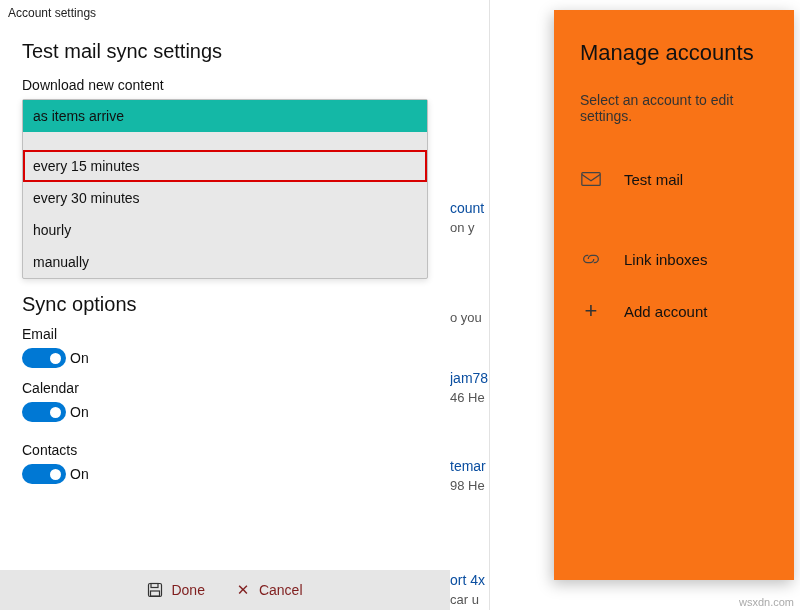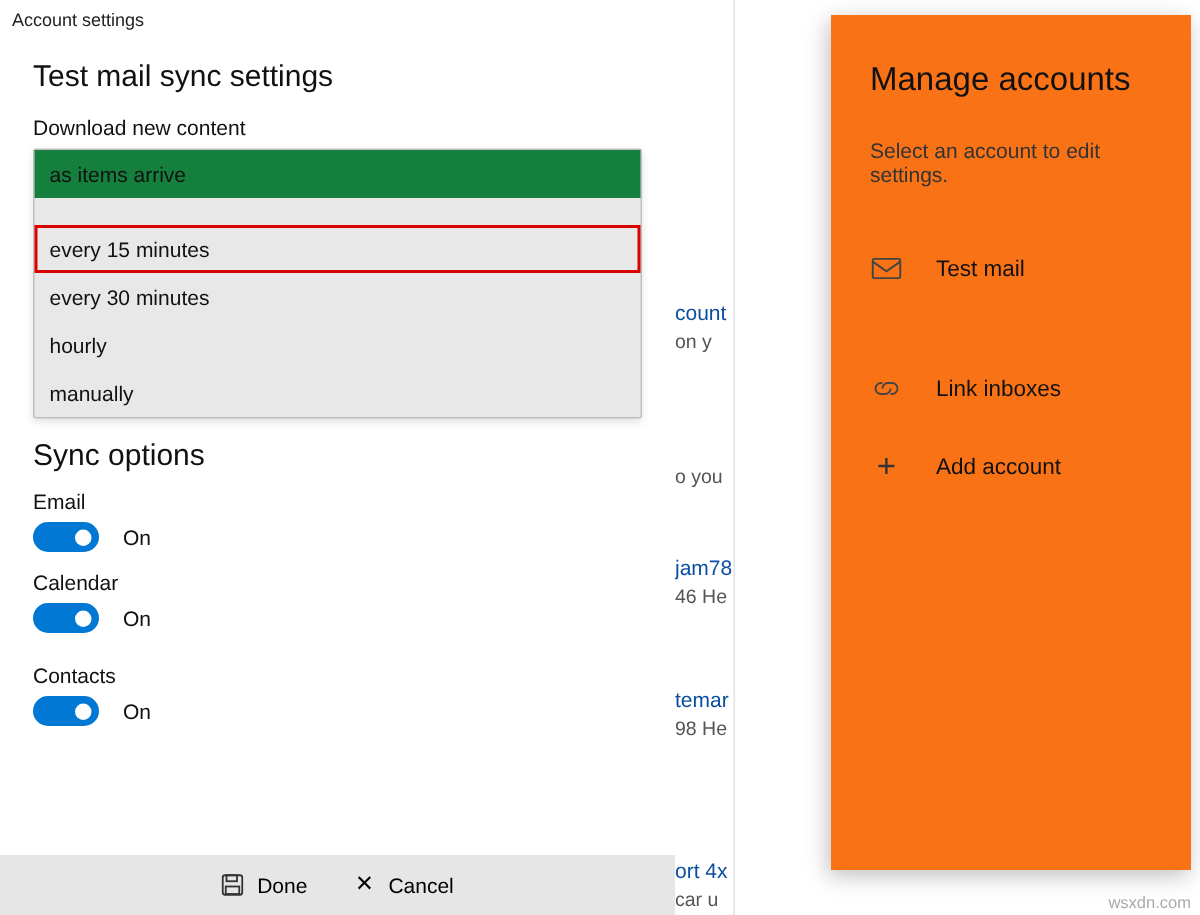--- a/index.html
+++ b/index.html
@@ -6,32 +6,32 @@
     body { width: 800px; height: 610px; background: #fff; position: relative; overflow: hidden; }
 
     
     .settings-panel { position: absolute; left: 0; top: 0; width: 450px; height: 610px; background: #fff; }
     .panel-header { font-size: 12px; color: #222; padding: 6px 8px; border-bottom: 0; }
     .panel-body { padding: 14px 22px 0 22px; }
     .main-title { font-size: 20px; font-weight: 400; color: #111; margin-bottom: 14px; }
     .field-label { font-size: 14px; color: #111; margin-bottom: 6px; display: block; margin-top: 4px; }
     .dropdown-list { border: 1px solid #bfbfbf; border-radius: 2px; width: 406px; background: #e8e8e8; box-shadow: 0 2px 6px rgba(0,0,0,.12); }
     .dropdown-item { padding: 8px 10px; font-size: 14px; color: #111; cursor: pointer; }
-    .dropdown-item.selected { background: #15803d; }
+    .dropdown-item.selected { background: #14b8a6; }
     .dropdown-item.highlighted { outline: 2px solid #d80000; outline-offset: -2px; margin-top: 18px; }
 
     .section-title { font-size: 20px; font-weight: 400; color: #111; margin-top: 14px; margin-bottom: 10px; }
     .toggle-row { margin-bottom: 8px; margin-top:6px;}
-    .toggle { display: flex; align-items: center; gap: 16px; }
+    .toggle { display: flex; align-items: center; gap: 4px; }
     .toggle-track { width: 44px; height: 20px; border-radius: 10px; background: #0078d4; position: relative; cursor: pointer; }
     .toggle-thumb { width: 11px; height: 11px; border-radius: 50%; background: #fff; position: absolute; top: 4.5px; right: 5px; }
     .toggle-state { font-size: 14px; color: #111; }
 
     .footer { position: absolute; left: 0; bottom: 0; width: 450px; height: 40px; background: #e6e6e6; display: flex; align-items: center; justify-content: center; gap: 30px; }
-    .footer-btn { display: flex; align-items: center; gap: 8px; font-size: 14px; color: #000000; background: none; border: none; cursor: pointer; }
+    .footer-btn { display: flex; align-items: center; gap: 8px; font-size: 14px; color: #7f1d1d; background: none; border: none; cursor: pointer; }
     .footer-btn svg, .footer-btn .x { width:16px; height:16px; }
     .x { font-size:15px; line-height:16px; }
 
     
     .mid-col { position: absolute; left: 450px; top: 0; width: 40px; height: 610px; background: #fff; }
     .mid-line { position:absolute; right:0; top:0; bottom:0; border-right:1px solid #e2e2e2;}
     .frag { position: absolute; left: 0; font-size: 14px; color: #0a4ea0; white-space: nowrap; }
     .frag.sub { color: #555; font-size: 13px; }
 
     

